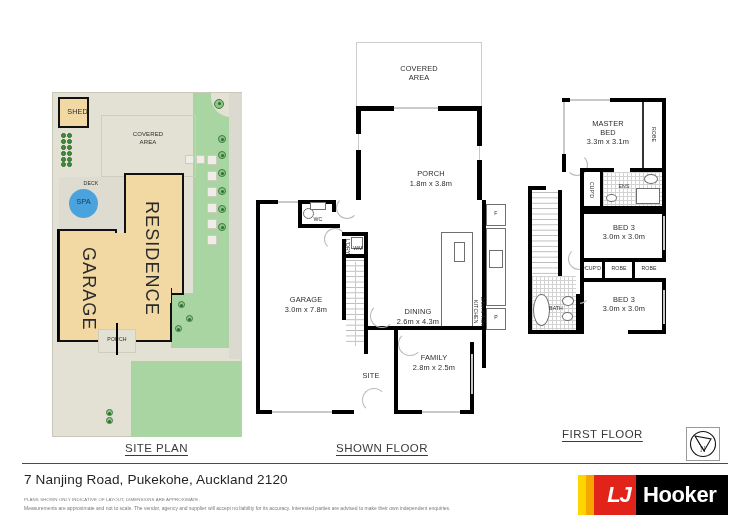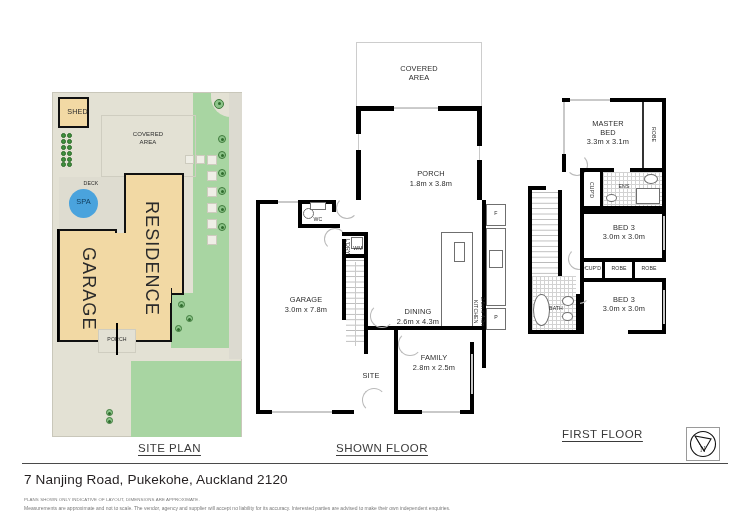--- a/index.html
+++ b/index.html
@@ -170,21 +170,21 @@
     <div class="shrub" style="left:122px;top:232px;width:7px;height:7px;">
         <i></i>
       </div>
     <div class="shrub" style="left:53px;top:316px;width:7px;height:7px;">
         <i></i>
       </div>
     <div class="shrub" style="left:53px;top:324px;width:7px;height:7px;">
         <i></i>
       </div>
   </div>
-  <div class="plancap" style="left:138px;top:442px;">SITE PLAN</div>
+  <div class="plancap" style="left:125px;top:442px;">SITE PLAN</div>
 
   <div class="abs" style="left:258px;top:42px;width:260px;height:390px;">
 
     <div class="abs" style="left:98px;top:0;width:126px;height:66px;border:1px solid #cdcdcd;box-sizing:border-box;"></div>
     <div class="lbl b" style="left:118px;top:23px;width:86px;">COVERED</div>
     <div class="lbl b" style="left:118px;top:32px;width:86px;">AREA</div>
 
     <div class="wall" style="left:98px;top:64px;width:38px;height:5px;"></div>
     <div class="wall" style="left:180px;top:64px;width:44px;height:5px;"></div>
     <div class="thin" style="left:136px;top:66px;width:44px;height:1.4px;background:#c9c9c9;"></div>
@@ -339,14 +339,23 @@
       <polygon points="8,8 17,23 12.5,16.5" fill="#111"></polygon>
       <text x="13" y="24" font-size="8" font-family="Liberation Serif, serif" fill="#111">N</text>
     </svg>
   </div>
 
   <div id="rule"></div>
   <div id="addr">7 Nanjing Road, Pukekohe, Auckland 2120</div>
   <div id="disc1">PLANS SHOWN ONLY INDICATIVE OF LAYOUT, DIMENSIONS ARE APPROXIMATE.</div>
   <div id="disc2">Measurements are approximate and not to scale. The vendor, agency and supplier will accept no liability for its accuracy. Interested parties are advised to make their own independent enquiries.</div>
 
+  <div id="logo">
+    <div class="bar" style="width:8px;background:#ffd400;"></div>
+    <div class="bar" style="width:8px;background:#f7a600;"></div>
+    <div class="bar" style="width:8px;background:#e2231a;"></div>
+    <div id="ljbox">
+      <span id="ljtext">LJ</span>
+    </div>
+    <span id="hooker">Hooker</span>
+  </div>
 
 </div>
 
 </body></html>

